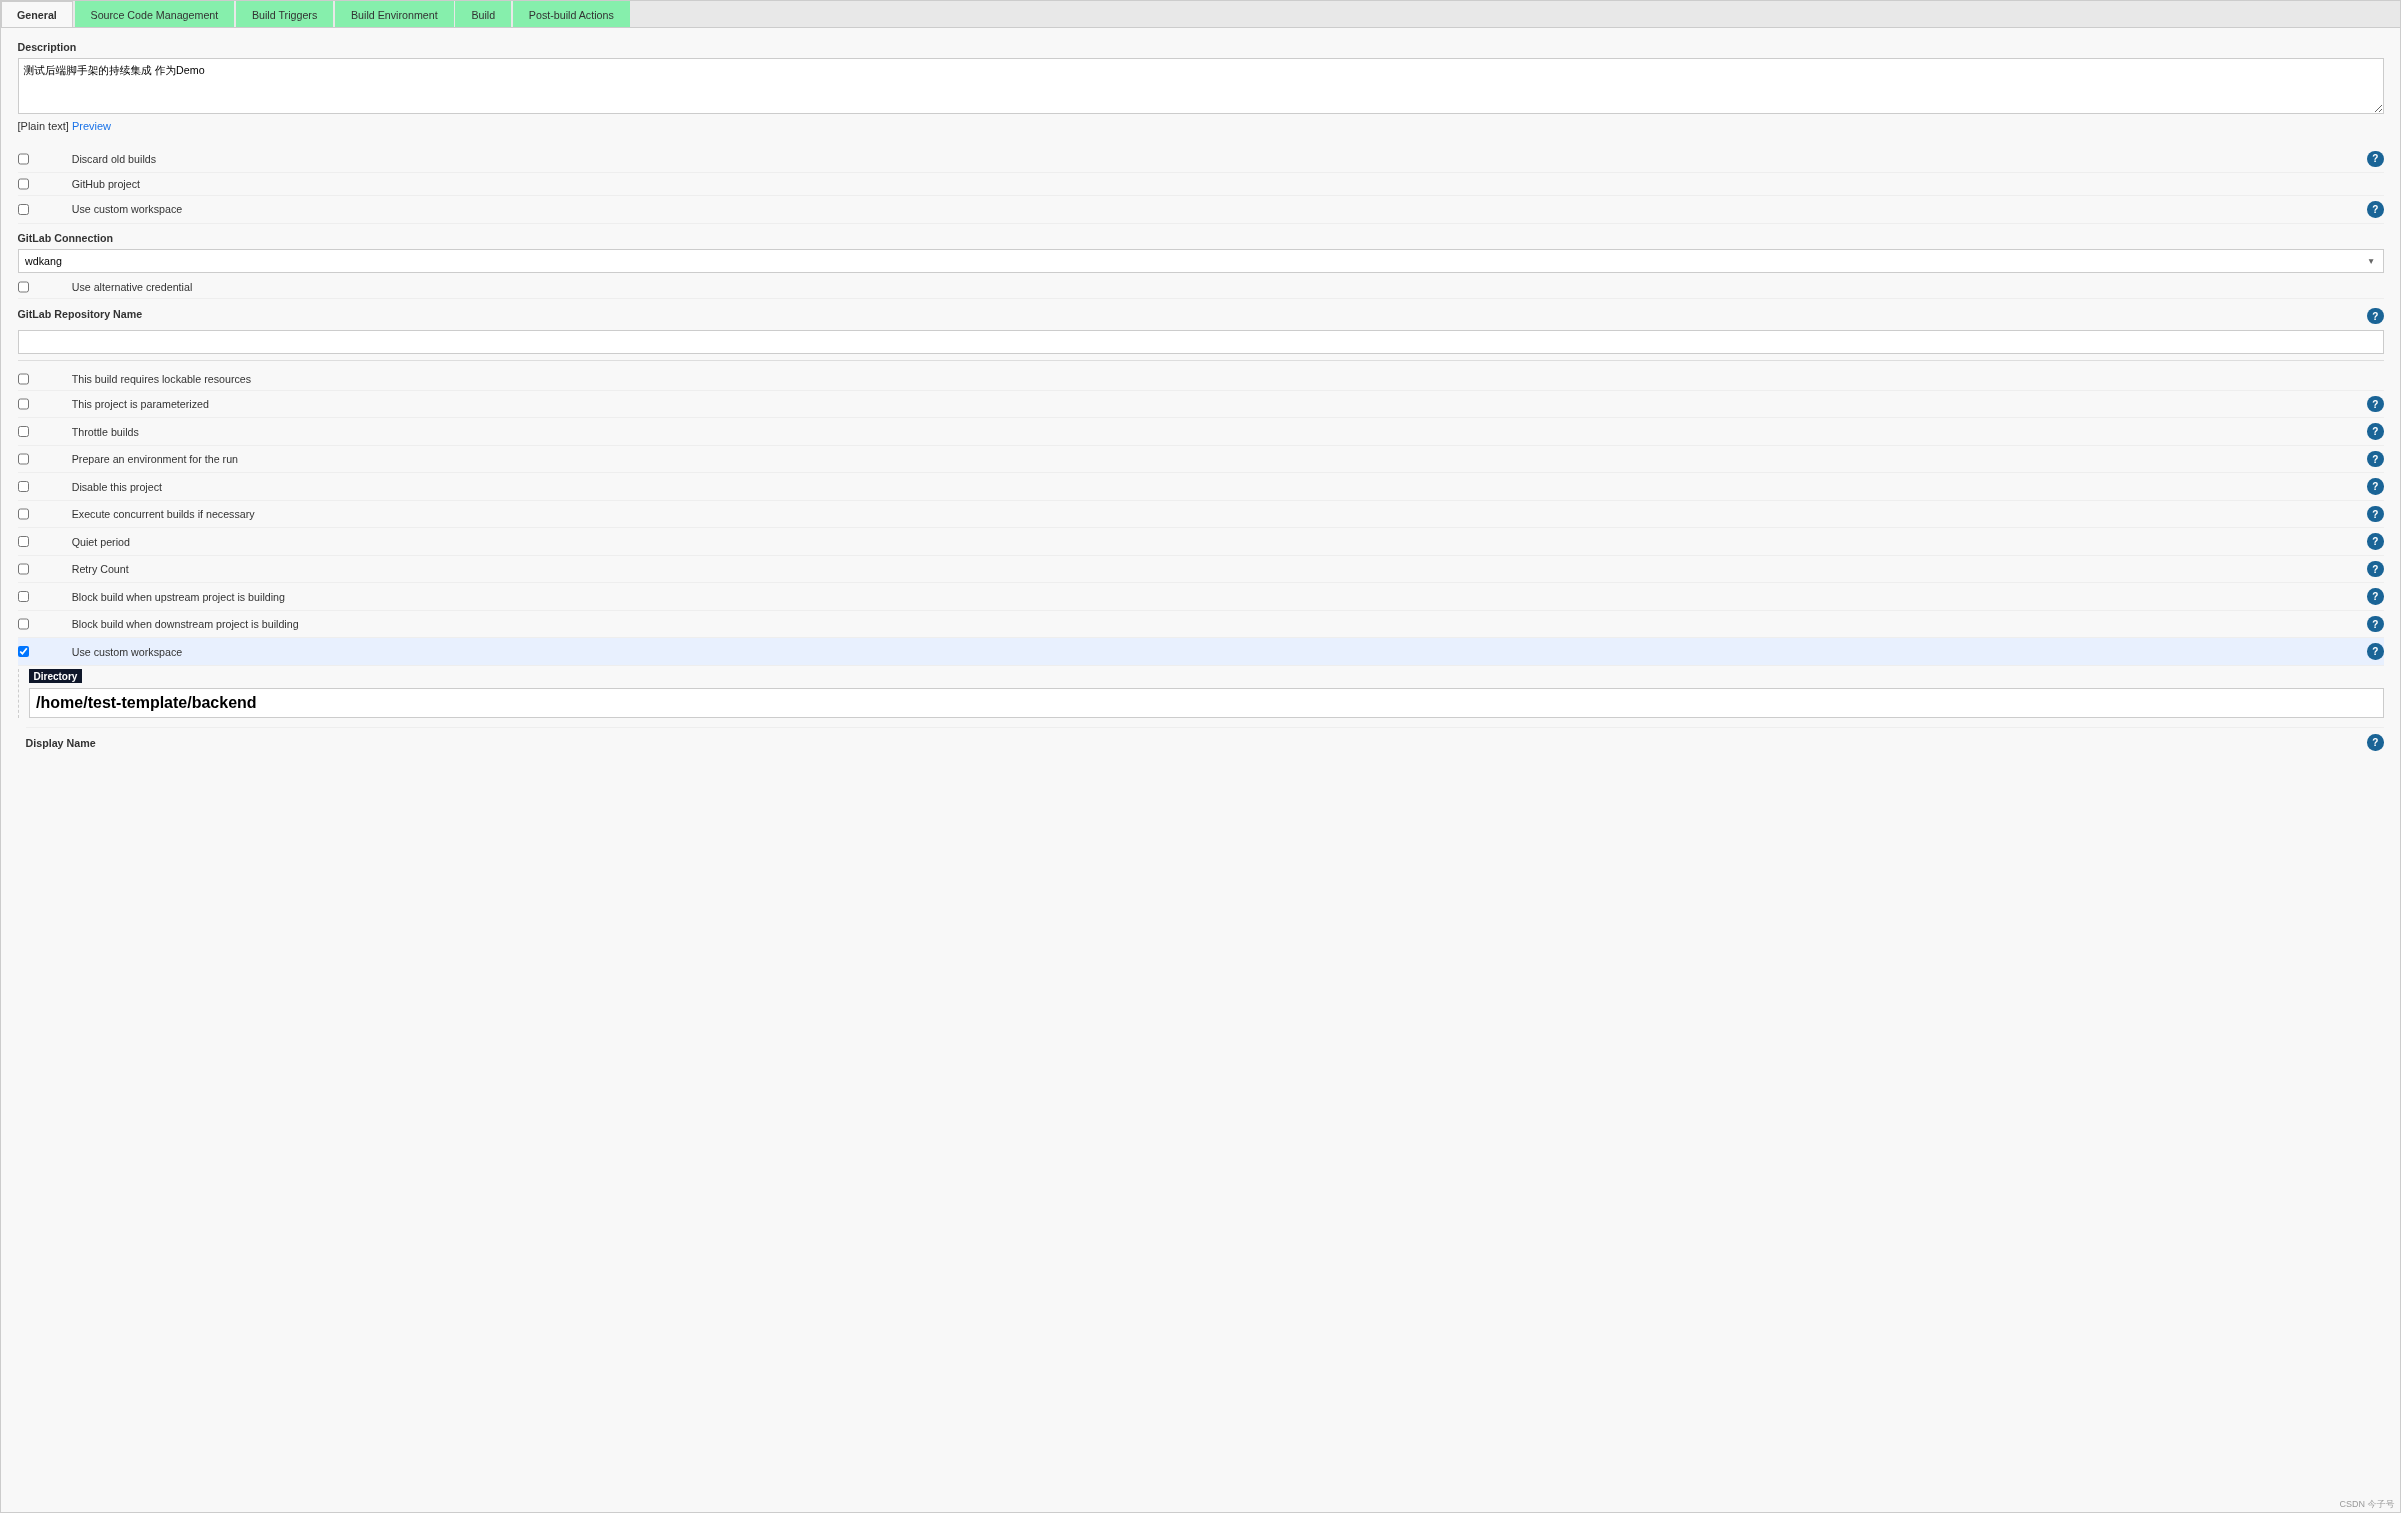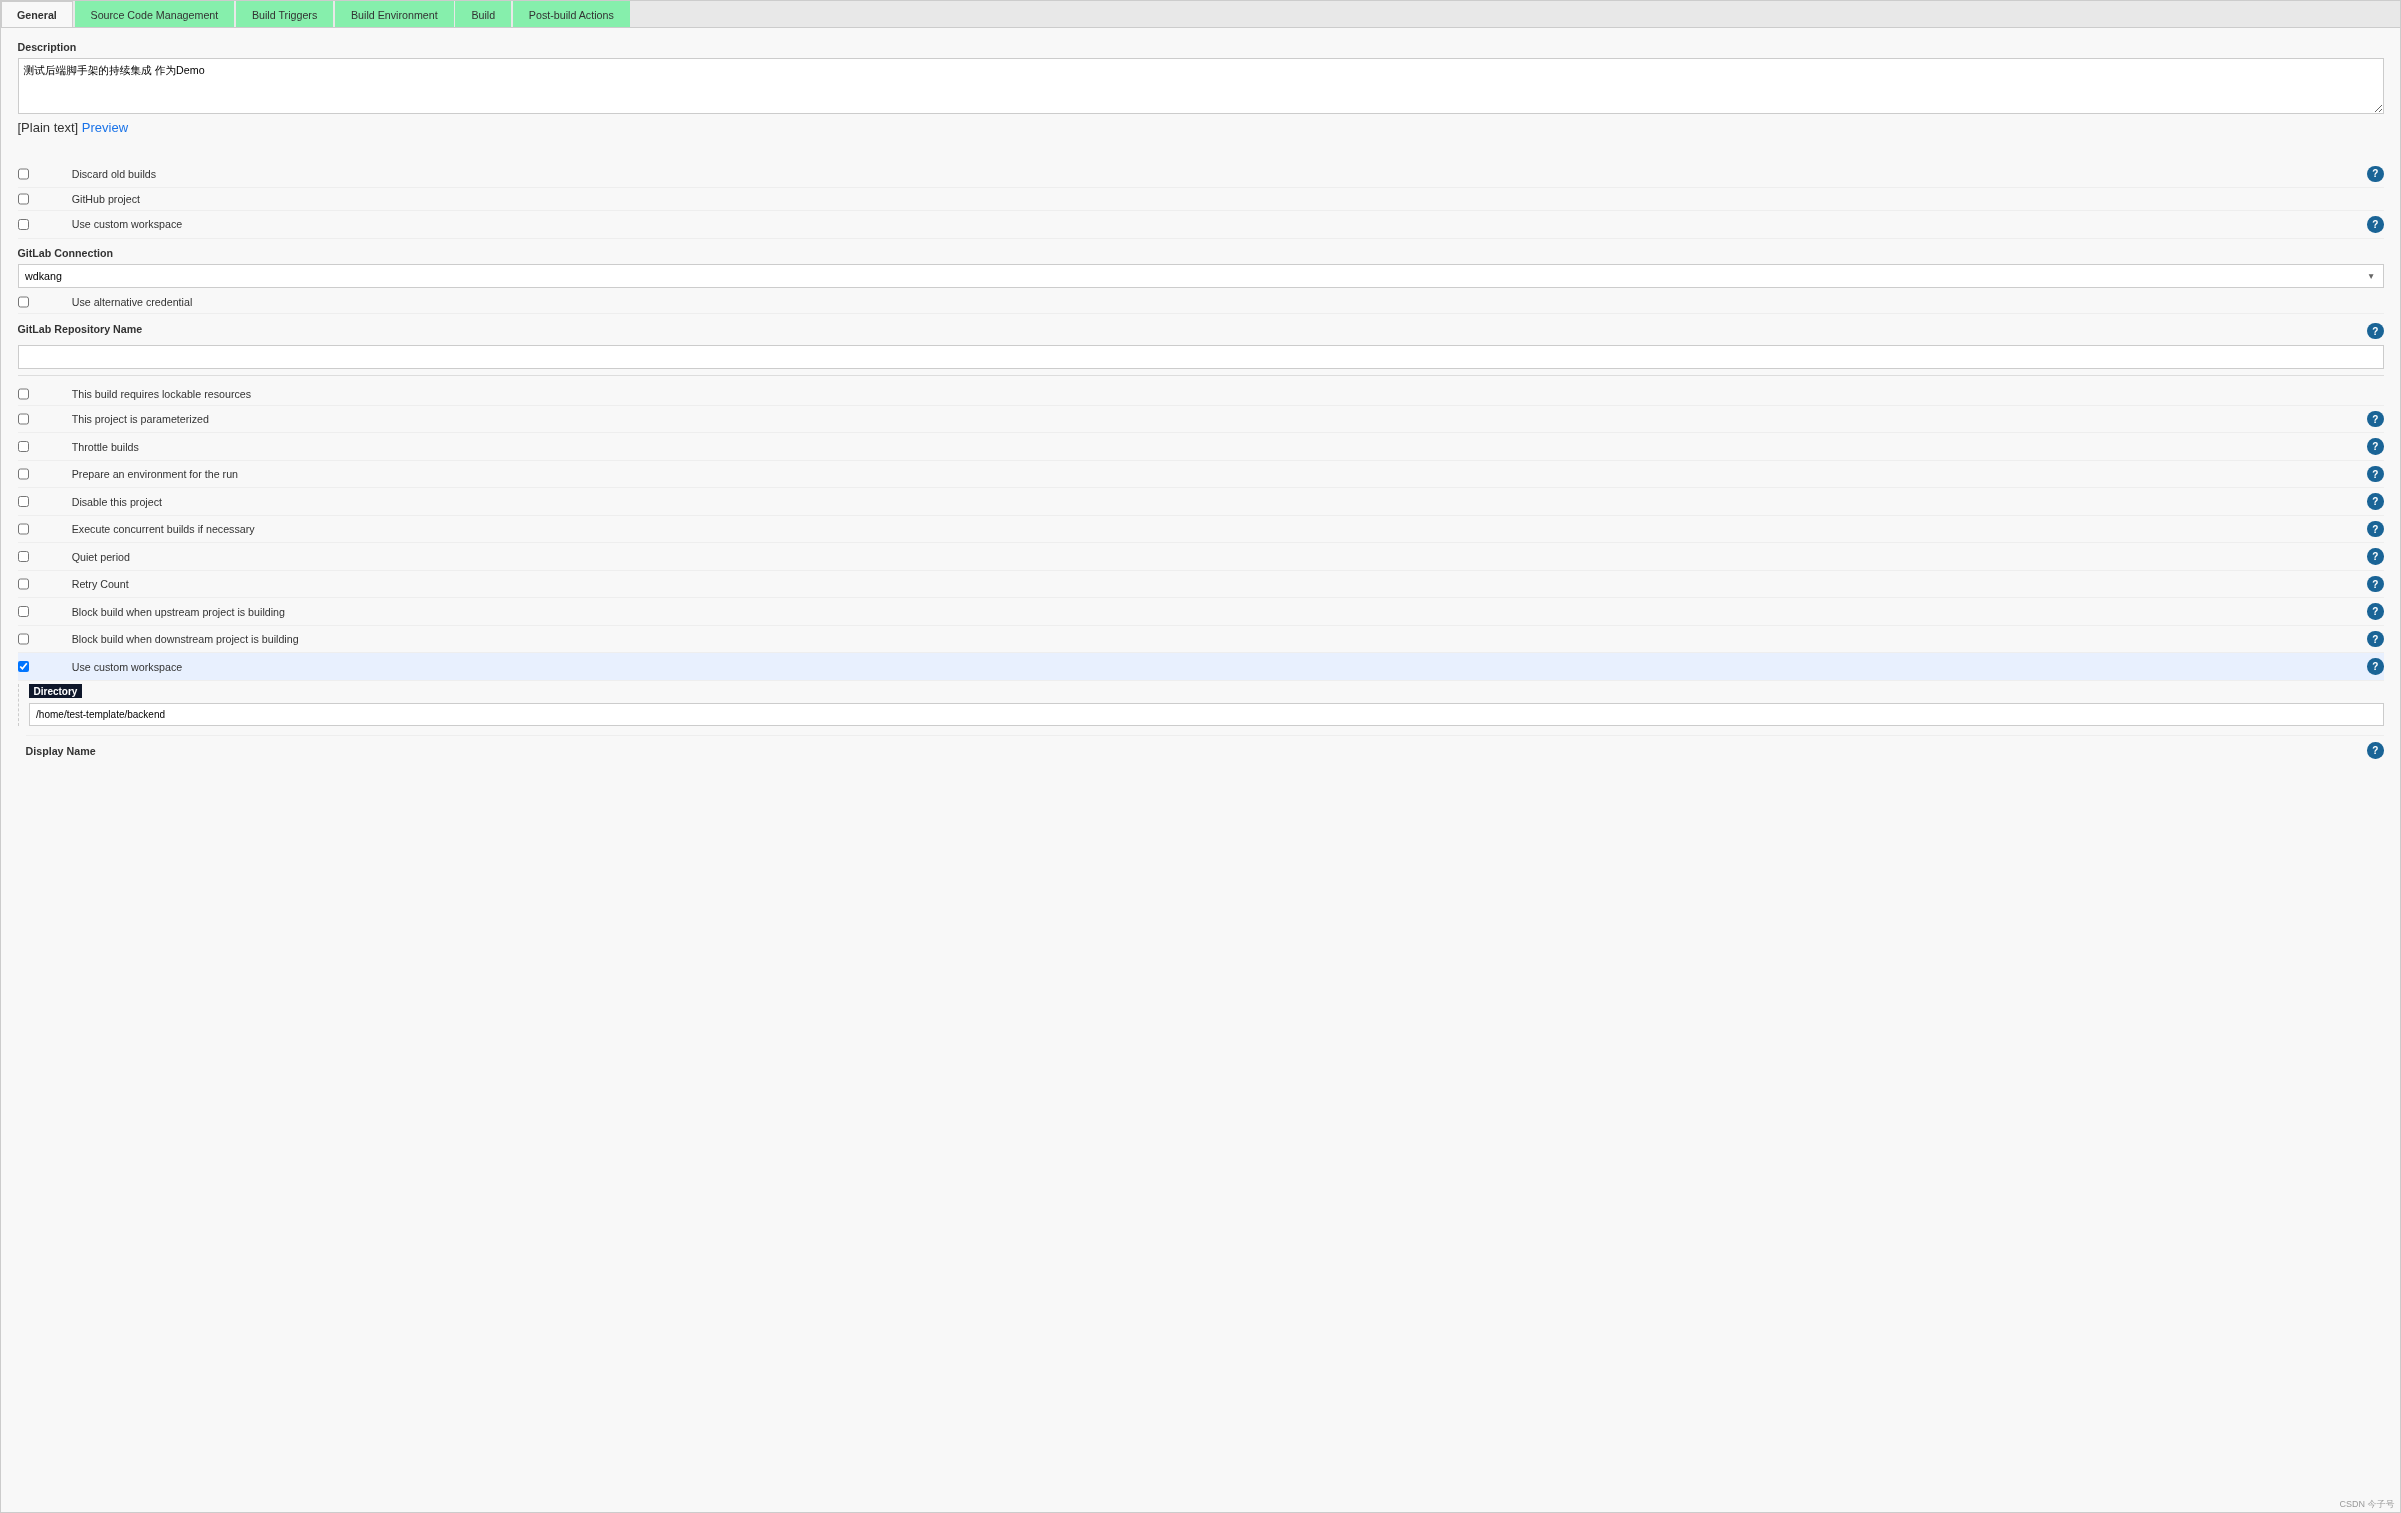--- a/index.html
+++ b/index.html
@@ -53,22 +53,22 @@
       width: 100%;
       height: 56px;
       border: 0.8px solid #ccc;
       padding: 5px;
       font-size: 10.7px;
       resize: vertical;
       font-family: Arial, sans-serif;
     }
     .plain-text-row {
       margin-top: 3.3px;
-      margin-bottom: 26px;
-      font-size: 13px;
+      margin-bottom: 14px;
+      font-size: 11px;
     }
     .plain-text-row span {
       color: #333;
     }
     .plain-text-row a {
       color: #1a73e8;
       text-decoration: none;
     }
     
     .checkbox-row {
@@ -174,22 +174,22 @@
       font-weight: bold;
       font-size: 10px;
       padding: 1.7px 5px;
       margin-bottom: 5px;
       cursor: pointer;
     }
     .directory-input {
       width: 100%;
       padding: 5px 6.6px;
       border: 0.8px solid #ccc;
-      font-size: 10px;
-      font-weight: normal;
+      font-size: 16px;
+      font-weight: bold;
     }
     
     .display-name-row {
       display: flex;
       align-items: center;
       justify-content: space-between;
       margin-top: 8.3px;
       padding-top: 6.6px;
       border-top: 0.8px solid #eee;
       margin-left: 8px;

